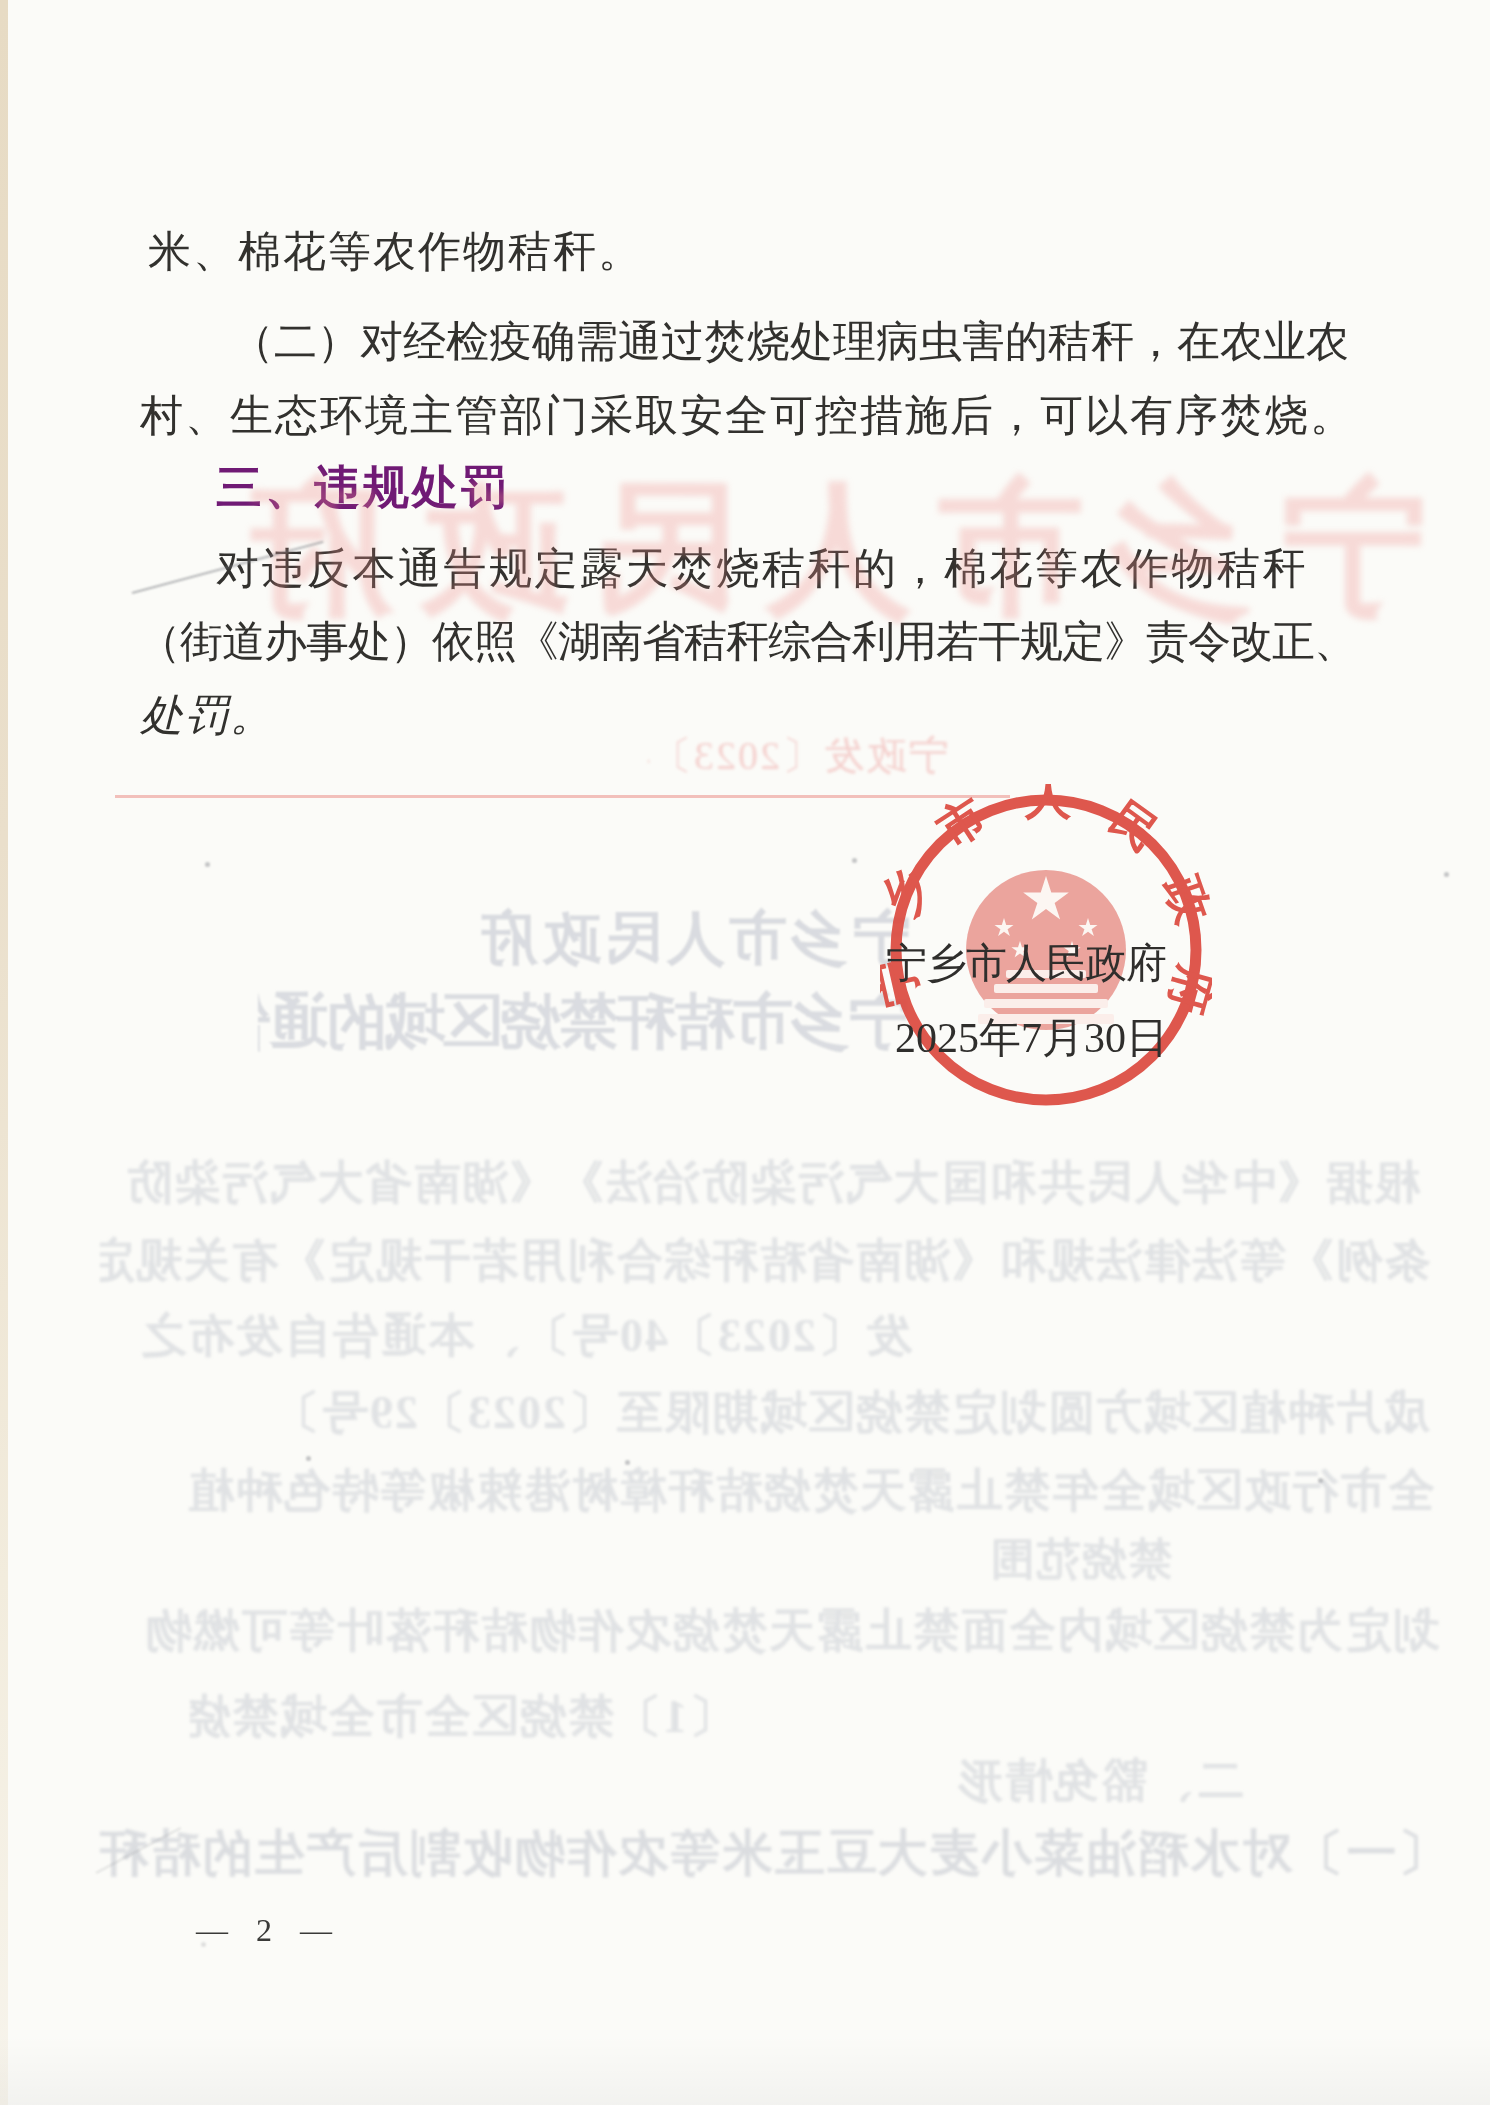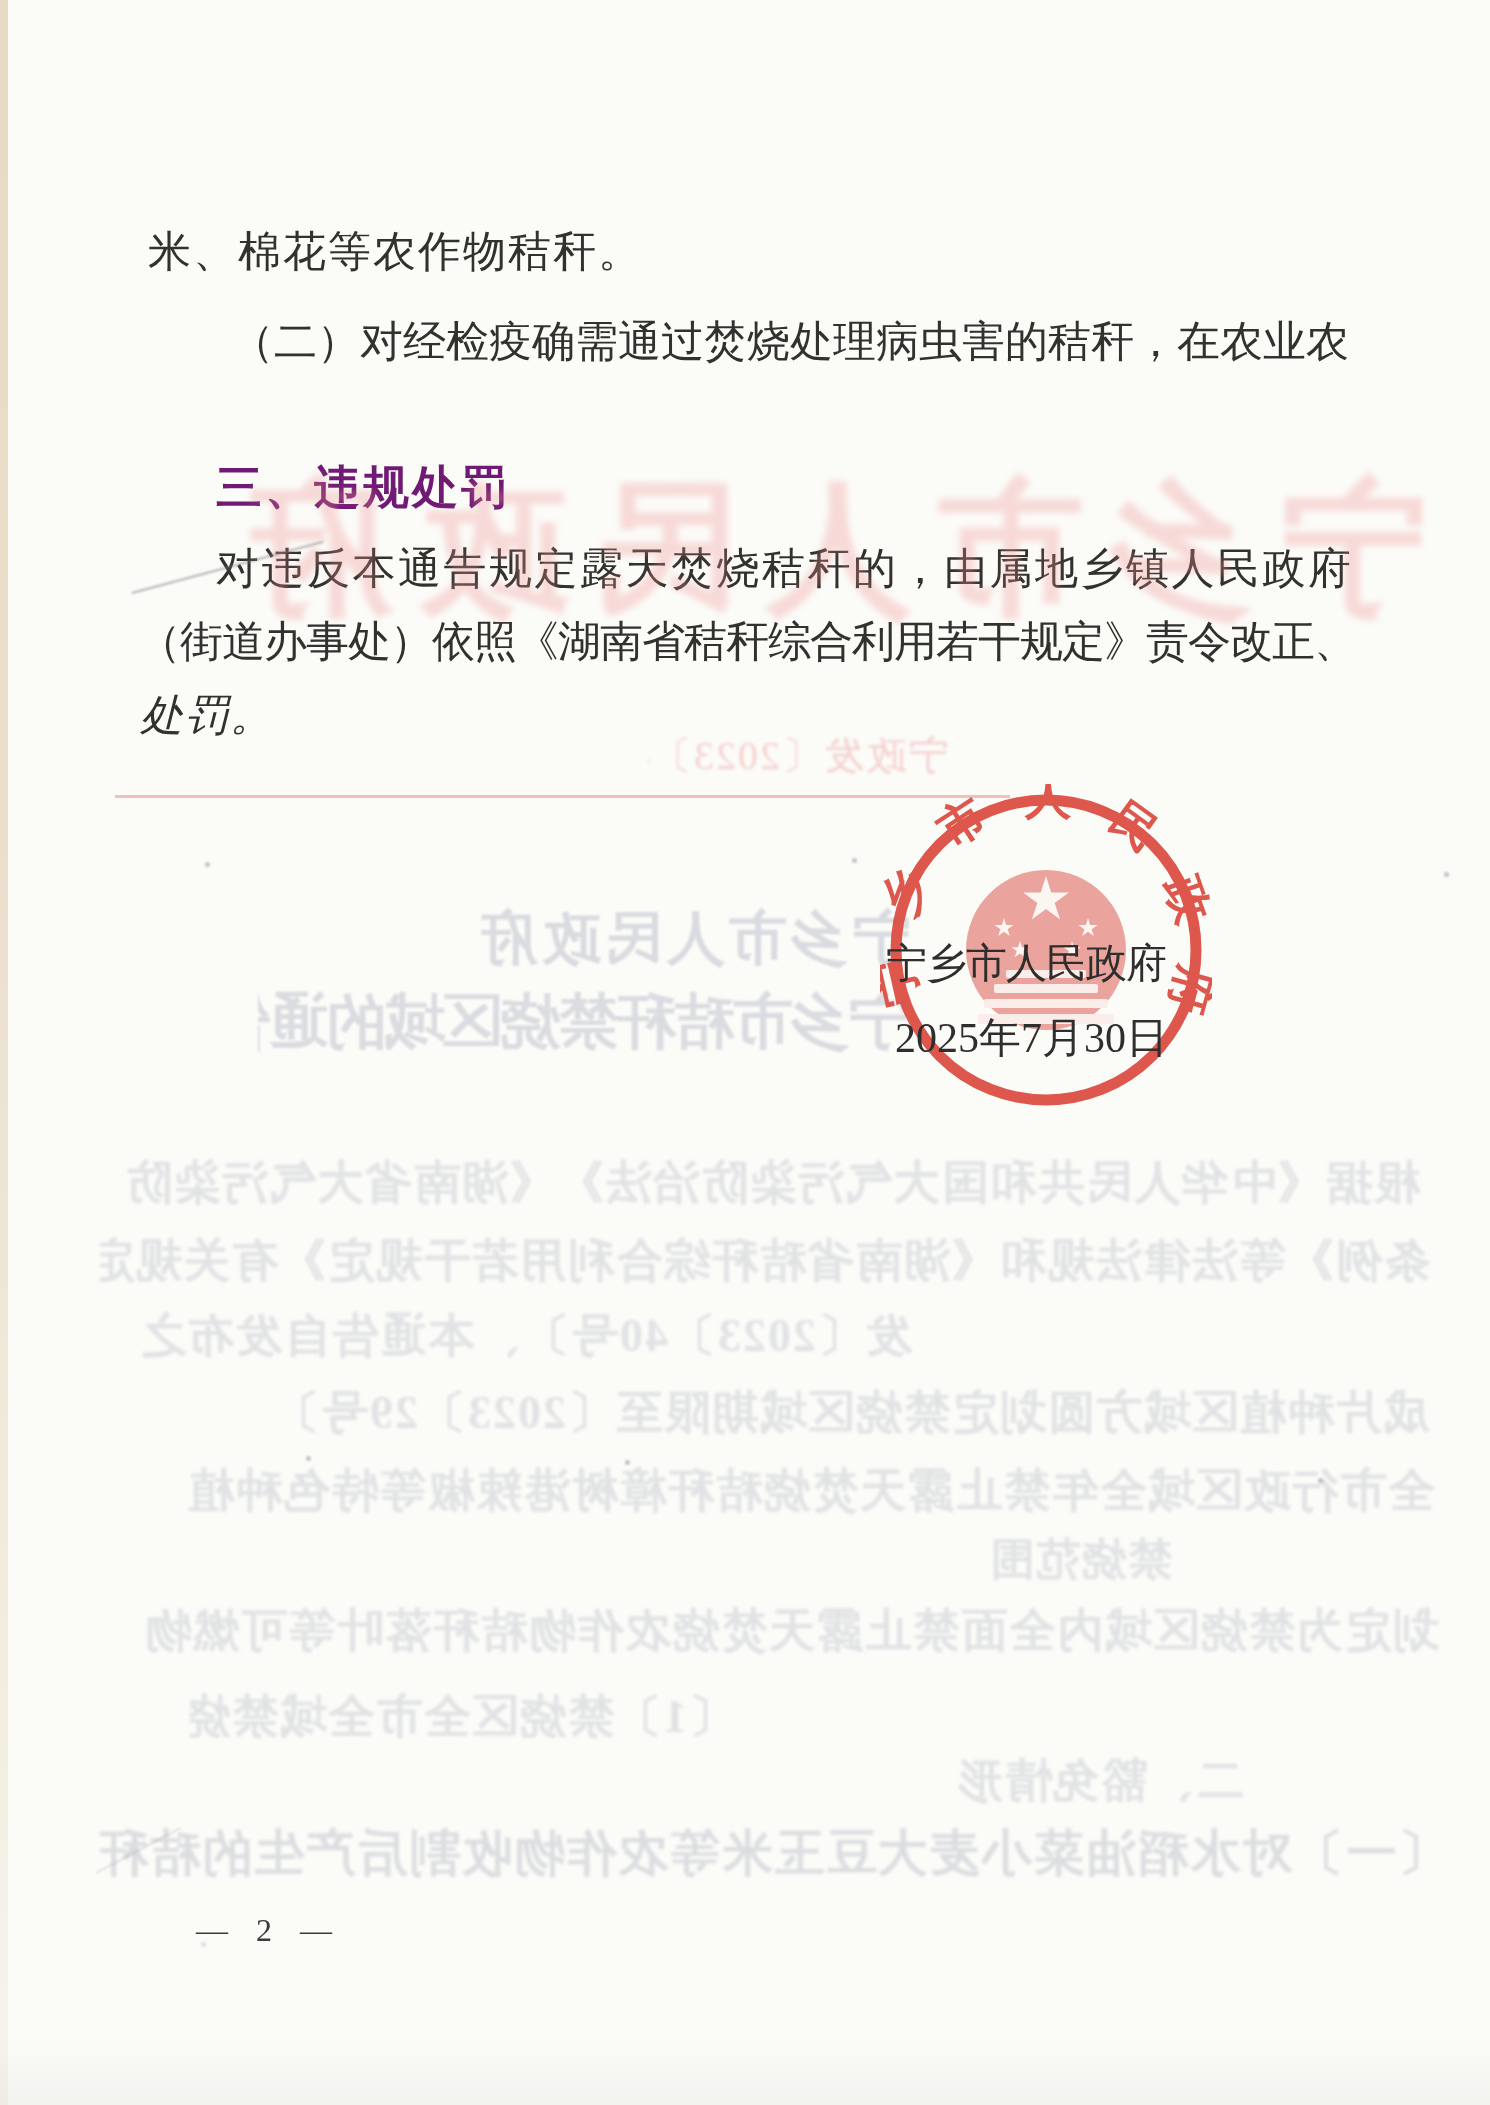--- a/index.html
+++ b/index.html
@@ -87,22 +87,23 @@
 </style>
 </head>
 <body>
 
 <div class="page">
 
   <div class="edge-strip"></div>
 
   <div class="line l1">米、棉花等农作物秸秆。</div>
   <div class="line l2">（二）对经检疫确需通过焚烧处理病虫害的秸秆，在农业农</div>
+  <div class="line l3">村、生态环境主管部门采取安全可控措施后，可以有序焚烧。</div>
   <div class="line l4">三、违规处罚</div>
-  <div class="line l5">对违反本通告规定露天焚烧秸秆的，由属地乡镇人民政府</div>
+  <div class="line l5">对违反本通告规定露天焚烧秸秆的，棉花等农作物秸秆</div>
   <div class="line l6">（街道办事处）依照《湖南省秸秆综合利用若干规定》责令改正、</div>
   <div class="line l7">处罚。</div>
 
   <div class="ghost ghost-red-title">宁乡市人民政府</div>
   <div class="ghost ghost-red-num">宁政发〔2023〕4号</div>
   <div class="ghost-red-rule"></div>
   <div class="ghost ghost-gray-1">宁乡市人民政府</div>
   <div class="ghost ghost-gray-2">宁乡市秸秆禁烧区域的通告</div>
   <div class="ghost gbody g1">根据《中华人民共和国大气污染防治法》《湖南省大气污染防治</div>
   <div class="ghost gbody g2">条例》等法律法规和《湖南省秸秆综合利用若干规定》有关规定</div>

